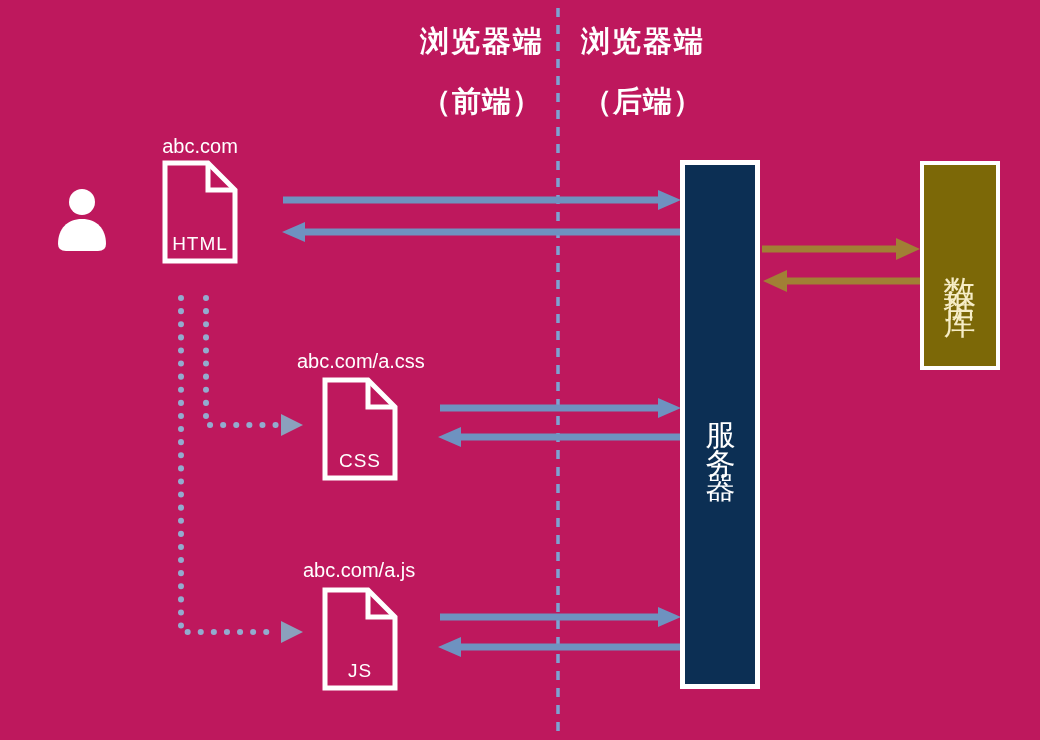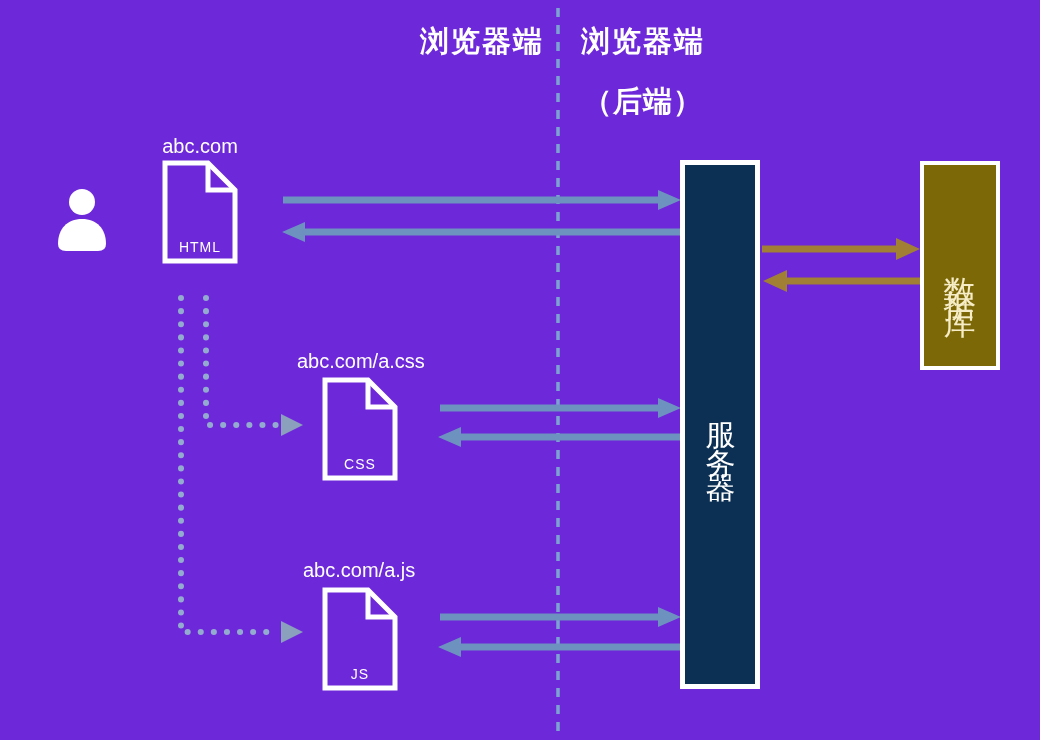--- a/index.html
+++ b/index.html
@@ -1,39 +1,39 @@
 <!DOCTYPE html>
 <html><head>
 <meta charset="utf-8">
 <style>
   html,body{margin:0;padding:0;background:#1e4277;}
   .canvas{
     position:relative;width:1040px;height:740px;overflow:hidden;
-    background:#6d28d9;
+    background:#be185d;
     font-family:"Liberation Sans",sans-serif;
     color:#ffffff;
   }
   .layer{position:absolute;left:0;top:0;width:1040px;height:740px;}
   .abs{position:absolute;}
   
   .hdr{position:absolute;text-align:center;transform:translateX(-50%);}
   .hdr .line1{font-size:29px;font-weight:bold;letter-spacing:2px;}
   .hdr .line2{font-size:29px;font-weight:bold;margin-top:20px;letter-spacing:1px;}
   
   .url-label{
     position:absolute;font-family:Liberation Sans, sans-serif;
     font-size:20px;color:#ffffff;white-space:nowrap;
   }
   .url-center{transform:translateX(-50%);}
   
   .file{position:absolute;width:76px;height:104px;}
   .file svg{position:absolute;left:0;top:0;}
   .file .ftype{
     position:absolute;left:0;right:0;bottom:9px;text-align:center;
-    font-size:14px;color:#ffffff;letter-spacing:1px;
+    font-size:19px;color:#ffffff;letter-spacing:1px;
   }
   
   .server-box{
     position:absolute;left:680px;top:160px;width:80px;height:529px;
     background:#0c2f54;border:5px solid #ffffff;box-sizing:border-box;
     display:flex;align-items:center;justify-content:center;
   }
   .server-box .vtext{
     writing-mode:vertical-lr;text-orientation:upright;
     font-size:30px;color:#ffffff;letter-spacing:0.85em;
@@ -112,20 +112,21 @@
     </g>
 
     <g>
       <polyline class="dot-line" points="181,298 181,632 278,632"></polyline>
       <polygon class="dot-head" points="281,621 281,643 303,632"></polygon>
     </g>
   </svg>
 
   <div class="hdr" style="left:482px;top:22px;">
     <div class="line1">浏览器端</div>
+    <div class="line2">（前端）</div>
   </div>
   <div class="hdr" style="left:643px;top:22px;">
     <div class="line1">浏览器端</div>
     <div class="line2">（后端）</div>
   </div>
 
   <div class="abs" style="left:57px;top:189px;width:50px;height:62px;">
     <svg width="50" height="62" viewBox="0 0 50 62">
       <circle class="person-fill" cx="25" cy="13" r="13"></circle>
       <path class="person-fill" d="M25,30 C10,30 1,40 1,55 Q1,62 9,62 L41,62 Q49,62 49,55 C49,40 40,30 25,30 Z"></path>

